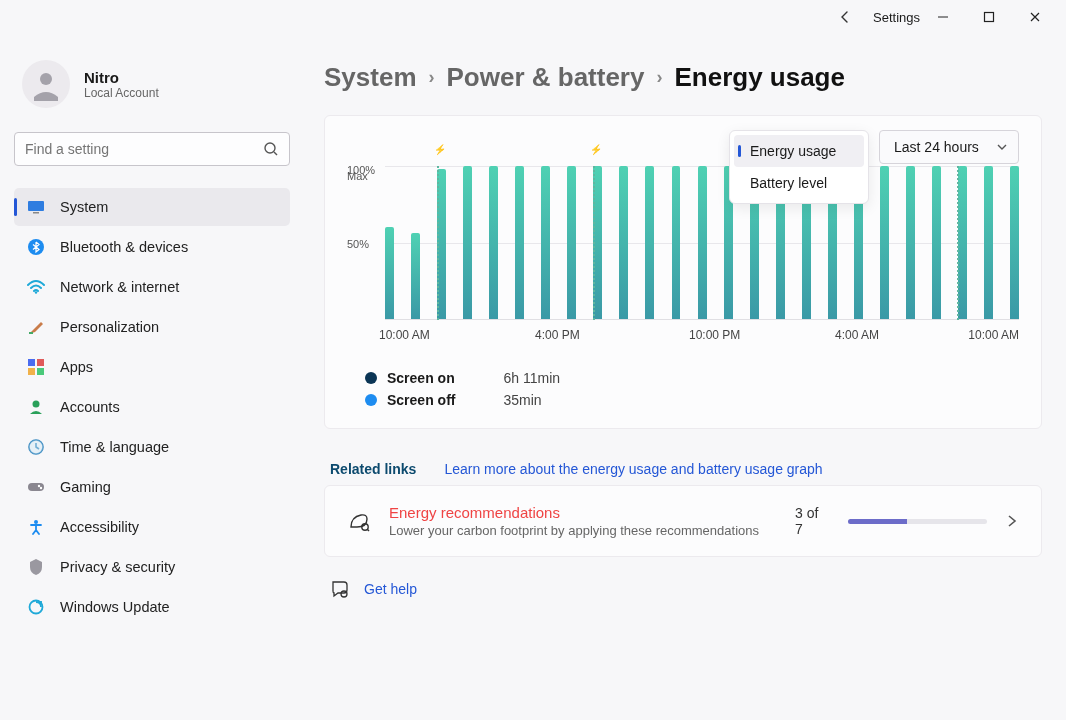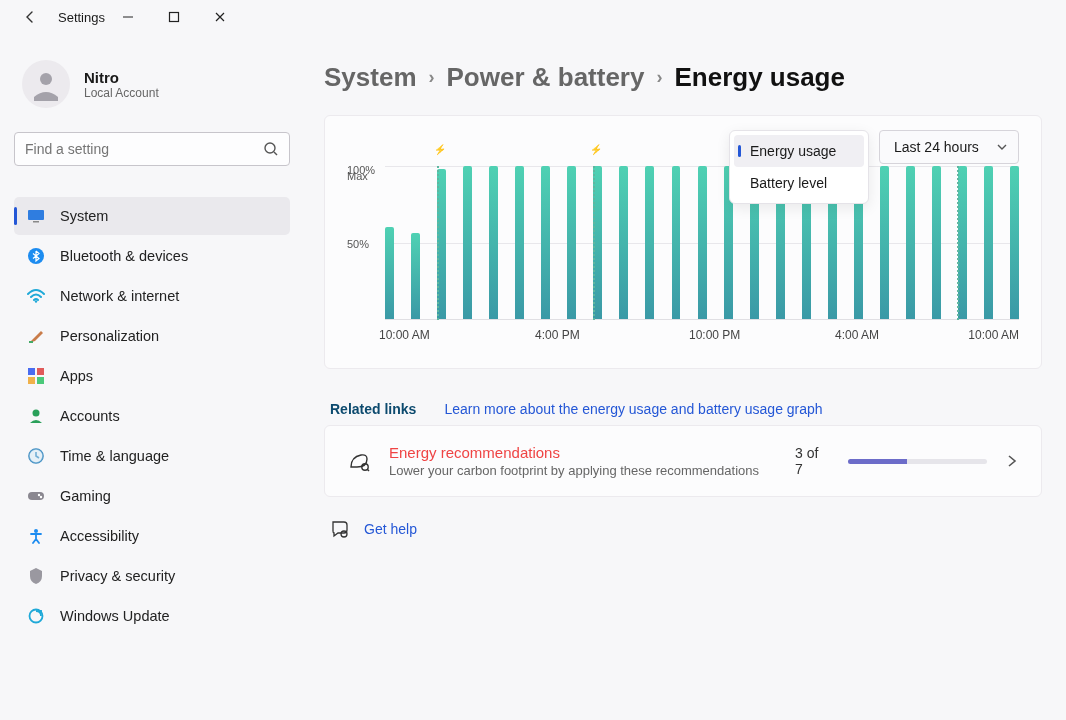--- a/index.html
+++ b/index.html
@@ -1,29 +1,29 @@
 <!DOCTYPE html>
 <html><head>
 <meta charset="utf-8">
 <style>
   * { box-sizing: border-box; margin: 0; padding: 0; font-family: "Segoe UI", Arial, sans-serif; }
   body { background: #f7f7f9; color: #1a1a1a; width: 1066px; height: 720px; overflow: hidden; }
   .window { width: 100%; height: 100%; display: flex; flex-direction: column; }
-  .titlebar { height: 34px; display: flex; align-items: center; justify-content: flex-start; padding: 0 8px; }
+  .titlebar { height: 34px; display: flex; align-items: center; justify-content: flex-end; padding: 0 8px; }
   .titlebar-left { display: flex; align-items: center; gap: 16px; padding-left: 10px;}
   .titlebar-back { width:24px; height:24px; display:flex; align-items:center; justify-content:center;}
   .titlebar-controls { display:flex; }
   .win-btn { width: 46px; height: 34px; display:flex; align-items:center; justify-content:center; }
   .content-wrap { display:flex; flex:1; height:calc(100% - 34px);}
   .sidebar { width: 300px; padding: 14px 10px 10px 14px; display:flex; flex-direction:column; gap:6px;}
   .profile { display:flex; align-items:center; gap:14px; padding: 12px 8px 18px 8px; }
   .avatar-circle { width:48px; height:48px; border-radius:50%; background:#eceaee; display:flex; align-items:center; justify-content:center;}
   .profile-name { font-weight:600; font-size:15px; }
   .profile-sub { font-size:12px; color:#666;}
-  .search-box { display:flex; align-items:center; border:1px solid #c7c5cb; background:#fdfdfe; border-radius:4px; height:34px; padding:0 10px; margin-bottom:25px;}
+  .search-box { display:flex; align-items:center; border:1px solid #c7c5cb; background:#fdfdfe; border-radius:4px; height:34px; padding:0 10px; margin-bottom:16px;}
   .search-box input { flex:1; border:none; background:transparent; outline:none; font-size:14px; color:#444;}
   .nav { display:flex; flex-direction:column; gap:2px;}
   .nav-item { display:flex; align-items:center; gap:14px; height:38px; padding:0 12px; border-radius:5px; font-size:14.5px; color:#222; position:relative;}
   .nav-item.active { background:#eae9ed;}
   .nav-item.active::before { content:""; position:absolute; left:0; top:10px; bottom:10px; width:3px; background:#2457d6; border-radius:2px;}
   .nav-icon { width:20px; height:20px; display:flex; align-items:center; justify-content:center;}
   .main { flex:1; padding: 28px 24px 16px 24px; overflow-y:auto;}
   .breadcrumb { display:flex; align-items:center; gap:12px; font-size:26px; color:#666; margin-bottom: 22px; font-weight:600;}
   .breadcrumb .bc-sep { font-size:18px; color:#888;}
   .breadcrumb .bc-current { color:#111;}
@@ -297,20 +297,36 @@
               <div class="charge-icon" style="left: 607px;">⚡</div>
             </div>
 
           <span class="xlabel" style="left:32px;">10:00 AM</span>
           <span class="xlabel" style="left:188px;">4:00 PM</span>
           <span class="xlabel" style="left:342px;">10:00 PM</span>
           <span class="xlabel" style="left:488px;">4:00 AM</span>
           <span class="xlabel" style="right:0;">10:00 AM</span>
         </div>
 
+        <div class="legend-row">
+          <div class="legend-col">
+            <div class="legend-item">
+                <span class="swatch" style="background:#0b3555"></span>
+                <b>Screen on</b>
+              </div>
+            <div class="legend-item">
+                <span class="swatch" style="background:#1d8cf0"></span>
+                <b>Screen off</b>
+              </div>
+          </div>
+          <div class="legend-val-col">
+            <span>6h 11min</span>
+            <span>35min</span>
+          </div>
+        </div>
       </div>
 
       <div class="related-row">
         <span class="lbl">Related links</span>
         <span class="lnk">Learn more about the energy usage and battery usage graph</span>
       </div>
 
       <div class="rec-card">
         <span>
             <svg width="24" height="24" viewBox="0 0 24 24">

